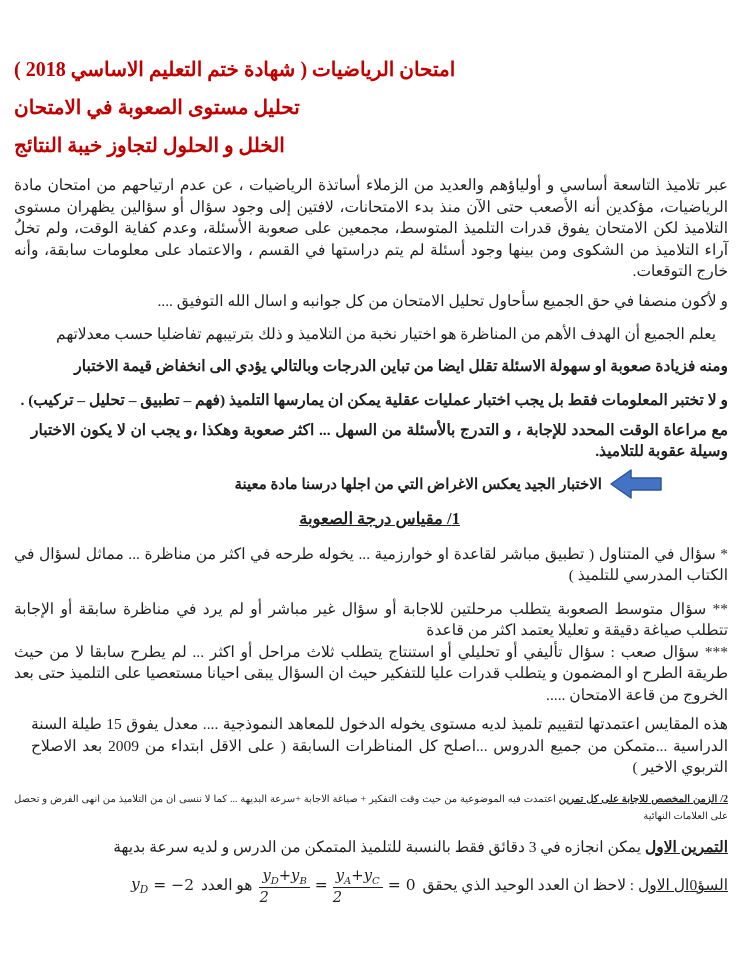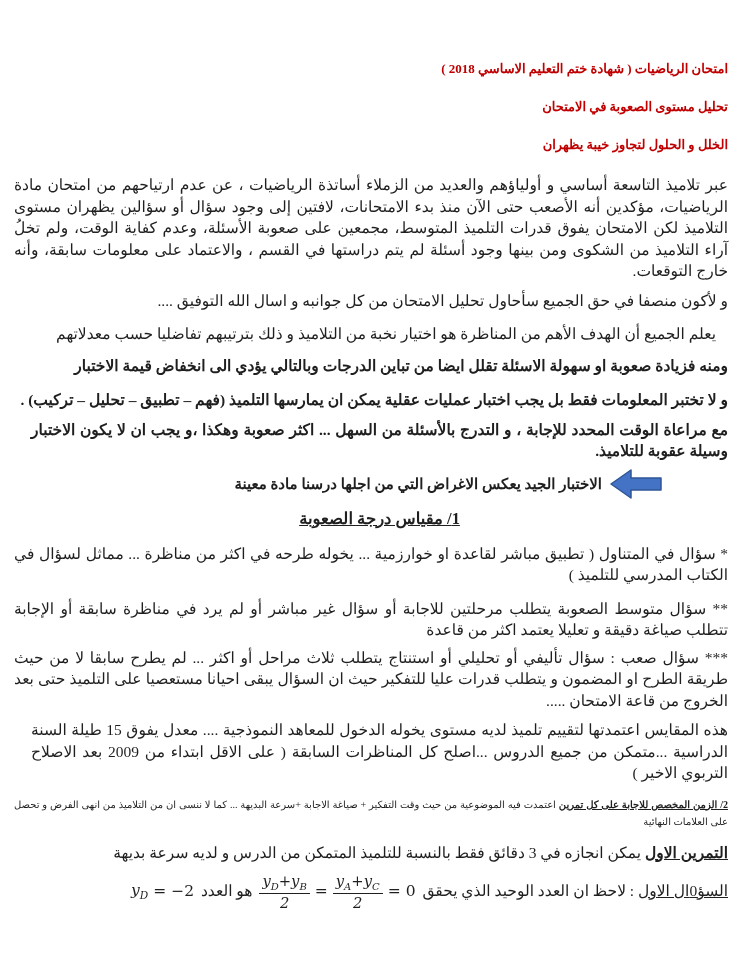--- a/index.html
+++ b/index.html
@@ -3,50 +3,50 @@
 <meta charset="utf-8">
 <style>
   html,body{margin:0;padding:0;}
   body{
     width:742px;height:960px;background:#ffffff;overflow:hidden;
     direction:rtl;
     font-family:"Liberation Serif","DejaVu Serif",serif;
     color:#1f1f1f;
   }
   .page{padding:50px 14px 0 14px;box-sizing:border-box;}
-  .title{color:#c00000;font-weight:bold;text-align:right;font-size:13px;line-height:38px;}
+  .title{color:#c00000;font-weight:bold;text-align:left;font-size:20px;line-height:38px;}
   .p{font-size:15.5px;line-height:21.5px;margin:0;text-align:justify;}
   .p.bold{font-weight:bold;}
   .indent-sm{padding-right:12px;}
   .mt8{margin-top:8px;margin-left:17px;}  .mt10{margin-top:10px;}  .mt12{margin-top:12px;}
-  .mt13{margin-top:13px;} .mt6{margin-top:6px;} .mt4{margin-top:12px;}
+  .mt13{margin-top:13px;} .mt6{} .mt4{margin-top:12px;}
   .arrow-note{display:flex;align-items:center;gap:8px;margin:7px 66px 0 0;
     font-weight:bold;font-size:15px;}
   .arrow-note .arrow{flex:0 0 auto;display:inline-block;height:30px;}
   .heading{font-weight:bold;font-size:16.5px;line-height:24px;text-align:center;}
   .ul{text-decoration:underline;}
   .seclead{font-size:10px;line-height:17px;text-align:justify;}
   .q1{line-height:1.25;}
   .math{display:inline-flex;align-items:center;gap:5px;direction:ltr;
     font-style:italic;font-family:"DejaVu Serif",serif;vertical-align:middle;margin:0 3px;}
   .math .op{font-style:normal;}
-  .frac{display:inline-block;text-align:center;font-size:0.95em;line-height:1.05;}
+  .frac{display:inline-block;text-align:left;font-size:0.95em;line-height:1.05;}
   .frac .num{display:block;border-bottom:1.4px solid #1f1f1f;padding:0 3px 1px 3px;}
   .frac .den{display:block;padding-top:1px;}
   sub{font-size:0.68em;}
 </style>
 </head>
 <body>
 
 <div class="page">
 
   <div class="title">
     <div>امتحان الرياضيات ( شهادة ختم التعليم الاساسي 2018 )</div>
     <div>تحليل مستوى الصعوبة في الامتحان</div>
-    <div>الخلل و الحلول لتجاوز خيبة يظهران</div>
+    <div>الخلل و الحلول لتجاوز خيبة النتائج</div>
   </div>
 
   <p class="p mt10">عبر تلاميذ التاسعة أساسي و أولياؤهم والعديد من الزملاء أساتذة الرياضيات ، عن عدم ارتياحهم من امتحان مادة الرياضيات، مؤكدين أنه الأصعب حتى الآن منذ بدء الامتحانات، لافتين إلى وجود سؤال أو سؤالين يظهران مستوى التلاميذ لكن الامتحان يفوق قدرات التلميذ المتوسط، مجمعين على صعوبة الأسئلة، وعدم كفاية الوقت، ولم تخلُ آراء التلاميذ من الشكوى ومن بينها وجود أسئلة لم يتم دراستها في القسم ، والاعتماد على معلومات سابقة، وأنه خارج التوقعات.</p>
 
   <p class="p mt8">و لأكون منصفا في حق الجميع سأحاول تحليل الامتحان من كل جوانبه  و اسال الله التوفيق ....</p>
 
   <p class="p mt12 indent-sm">يعلم الجميع أن الهدف  الأهم  من  المناظرة  هو  اختيار نخبة من التلاميذ و ذلك بترتيبهم تفاضليا حسب معدلاتهم</p>
 
   <p class="p bold mt10">ومنه فزيادة صعوبة او سهولة الاسئلة تقلل ايضا من تباين الدرجات وبالتالي يؤدي الى انخفاض قيمة  الاختبار</p>
 

